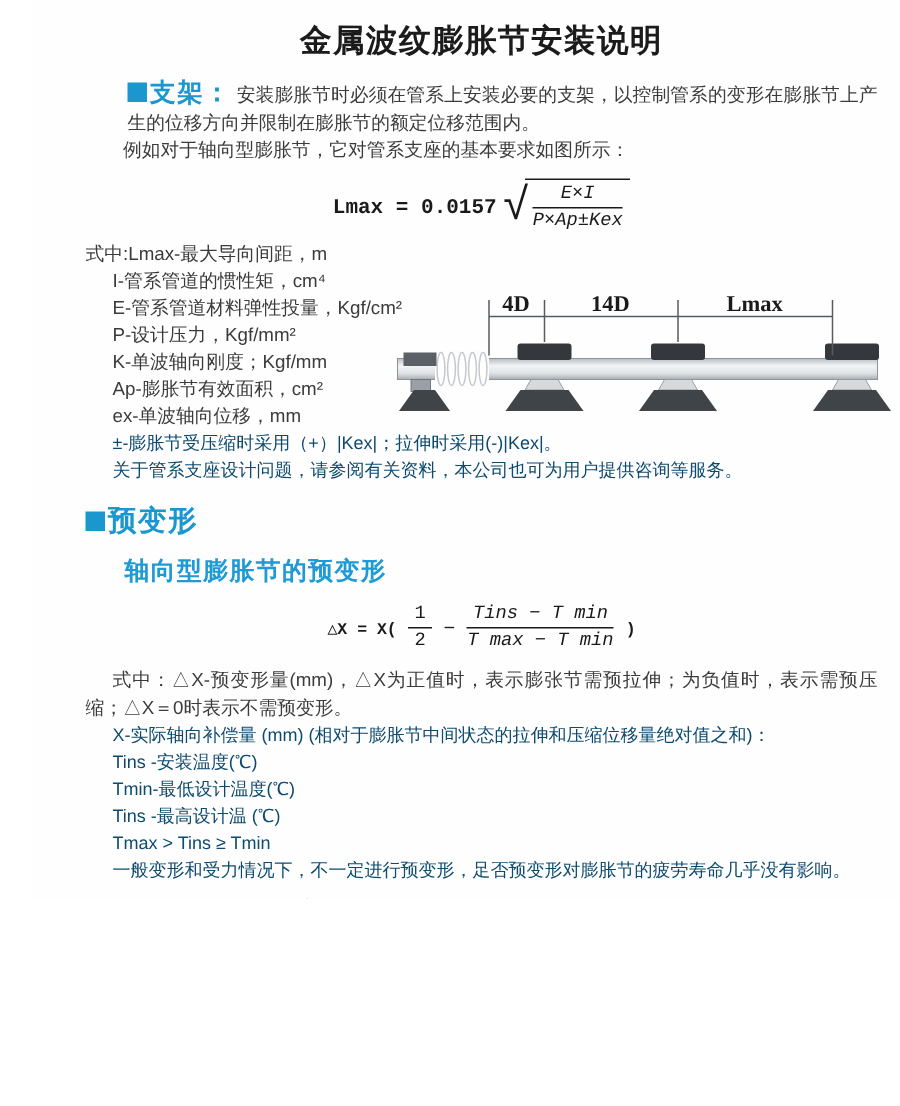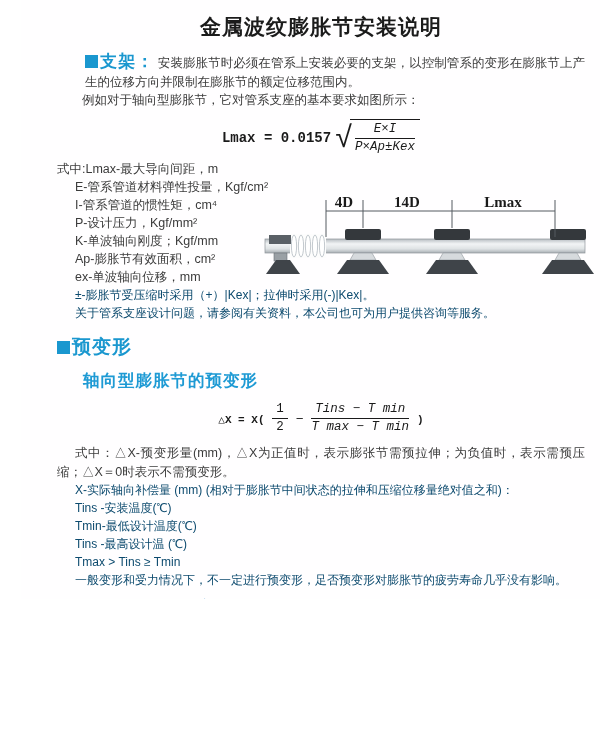--- a/index.html
+++ b/index.html
@@ -61,22 +61,22 @@
 
     <div class="formula f1">
       <span class="f-lead">Lmax = 0.0157</span><span class="sqrt">
           <span class="rad">√</span>
           <span class="root-body"><span class="frac"><span class="num">E×I</span><span class="den">P×Ap±Kex</span></span></span>
         </span>
     </div>
 
     <div class="defs">
       <p class="def-line">式中:Lmax-最大导向间距，m</p>
+      <p class="def-line sub">I-管系管道的惯性矩，cm⁴</p>
       <p class="def-line sub">E-管系管道材料弹性投量，Kgf/cm²</p>
-      <p class="def-line sub">I-管系管道的惯性矩，cm⁴</p>
       <p class="def-line sub">P-设计压力，Kgf/mm²</p>
       <p class="def-line sub">K-单波轴向刚度；Kgf/mm</p>
       <p class="def-line sub">Ap-膨胀节有效面积，cm²</p>
       <p class="def-line sub">ex-单波轴向位移，mm</p>
     </div>
 
     <p class="line ind">±-膨胀节受压缩时采用（+）|Kex|；拉伸时采用(-)|Kex|。</p>
     <p class="line ind">关于管系支座设计问题，请参阅有关资料，本公司也可为用户提供咨询等服务。</p>
 
     <h2 class="sec-head"><span class="sq"></span><span>预变形</span></h2>

